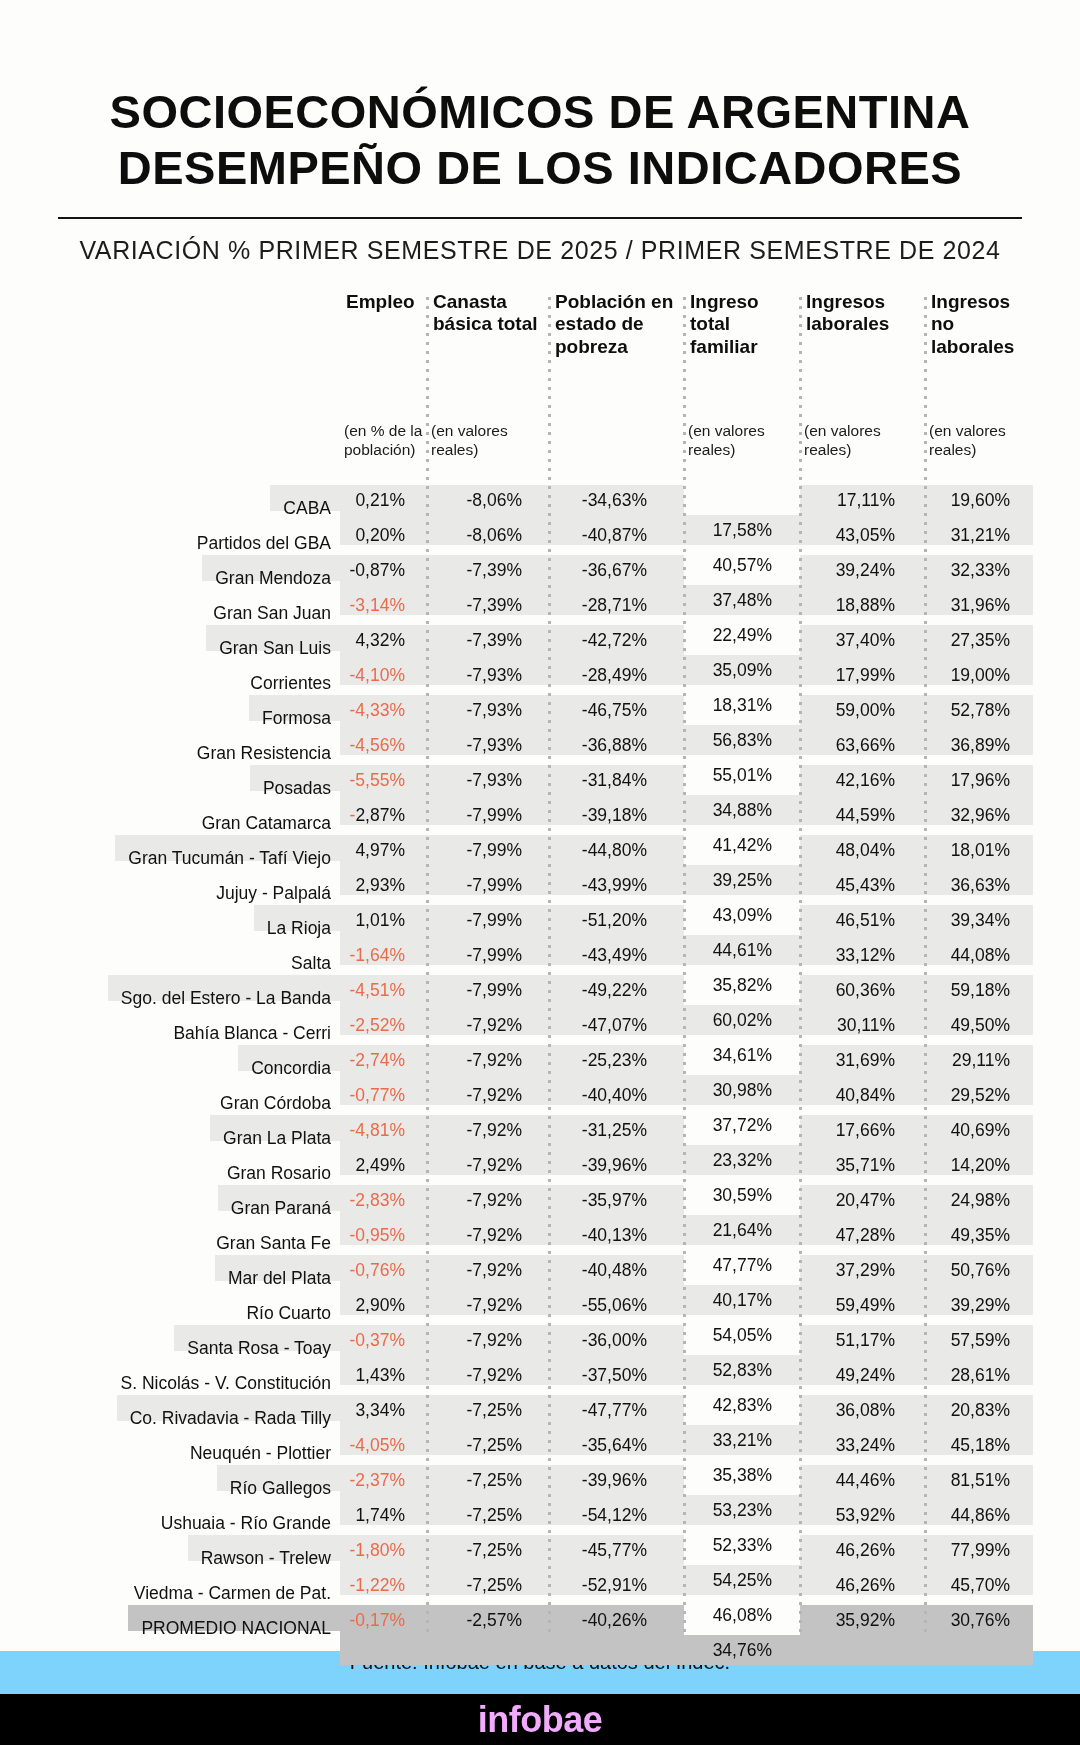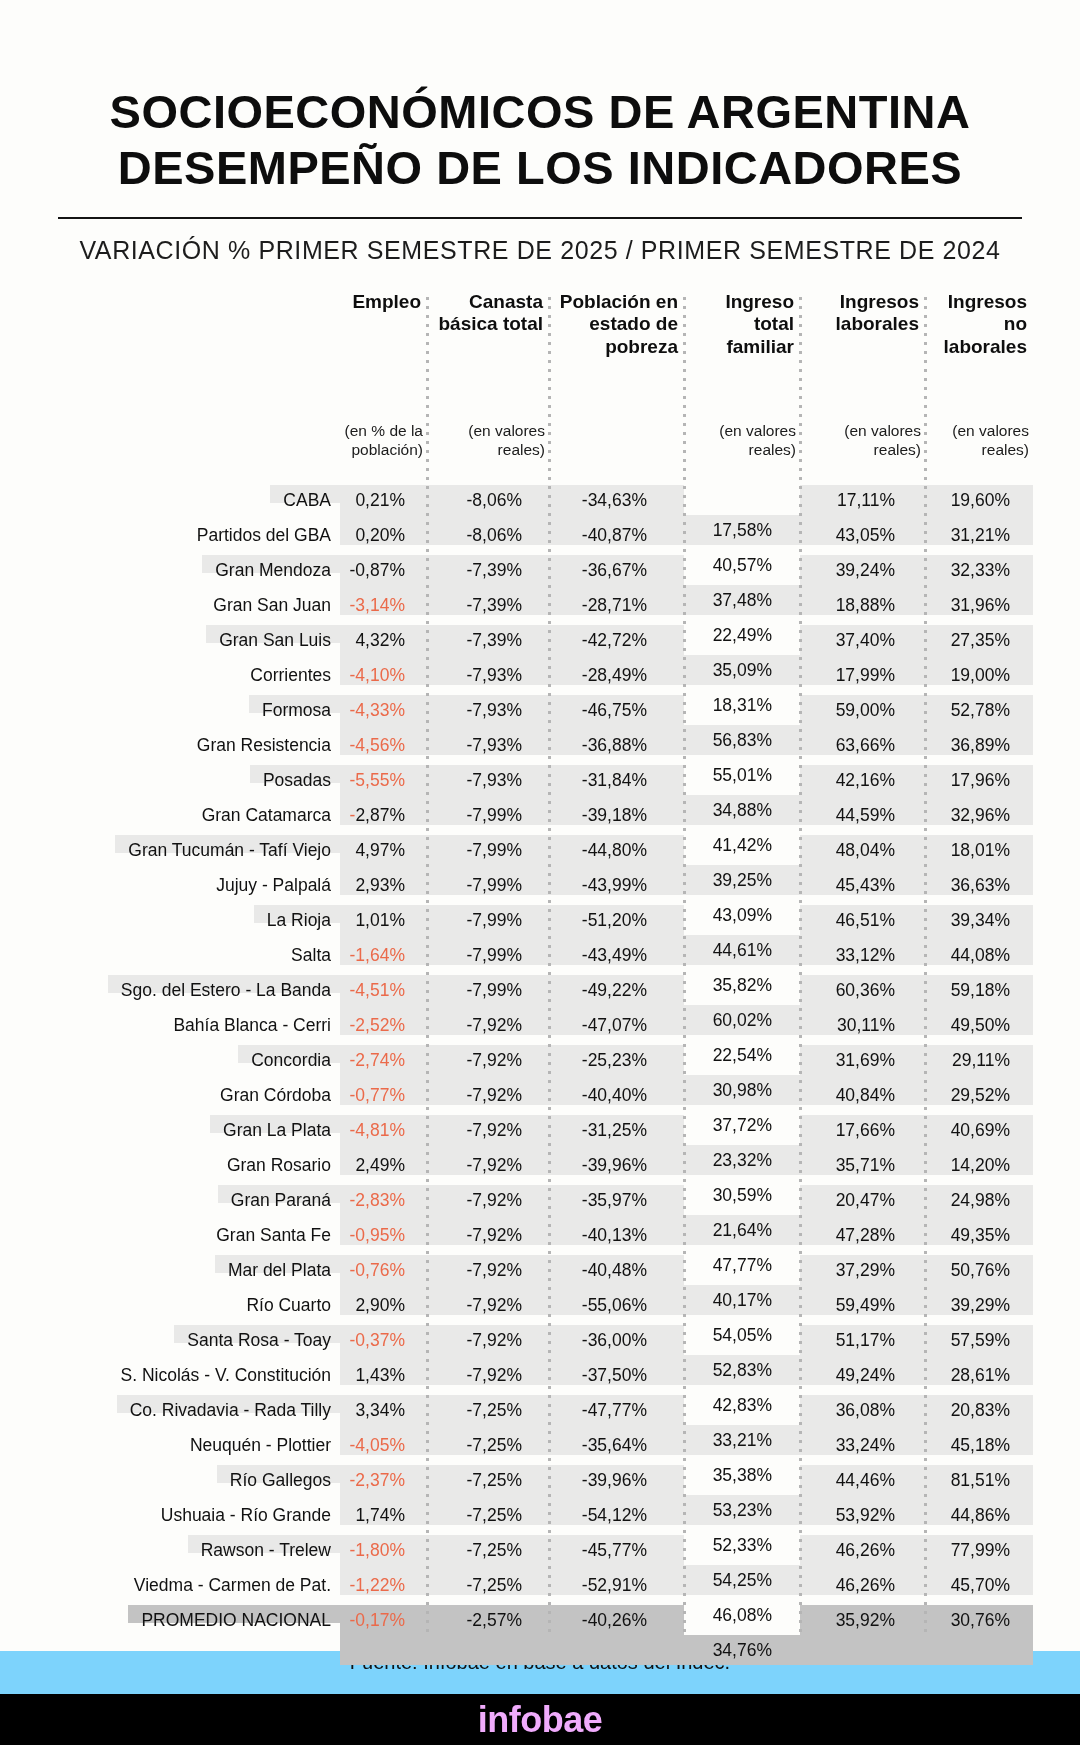--- a/index.html
+++ b/index.html
@@ -16,28 +16,28 @@
   .divider { border-top:2px solid #141414; margin:20px 58px 0 58px; }
   .subtitle { margin-top:17px; font-size:25px; font-weight:400; letter-spacing:.6px; color:#1c1c1c; }
 
   
   .table { position:relative; width:1033px; margin-top:26px; }
   .thead, .trow {
     display:grid;
     grid-template-columns:340px 87px 122px 135px 116px 125px 108px;
   }
   .thead { margin-bottom:25px; }
-  .th-cell { text-align:right; }
+  .th-cell { text-align:left; }
   .th-main { font-size:19px; font-weight:700; line-height:1.18; min-height:102px; color:#0e0e0e; padding:0 6px; }
   .th-sub  { font-size:15.5px; line-height:1.26; color:#1b1b1b; padding:0 4px;margin-top:28px; }
 
   .trow { height:30px; margin-bottom:5px; position:relative; z-index:1; }
   .trow:last-child { margin-bottom:0; }
   .c-label { text-align:right; font-size:17.5px; white-space:nowrap; }
-  .c-label .band { display:inline-block; height:18px; line-height:30px; padding:0 9px 0 13px; }
+  .c-label .band { display:inline-block; height:26px; line-height:30px; padding:8px 9px 0 13px; }
   .c-val { text-align:right; font-size:17.5px; line-height:30px; white-space:nowrap; }
   .c1 { padding-right:22px; } .c2 { padding-right:27px; } .c3 { padding-right:37px; }
   .c4 { padding-right:28px;margin-top:30px; } .c5 { padding-right:30px; } .c6 { padding-right:23px; }
   .banded .band, .banded .c-val { background:#e9e9e8; }
   .total  .band, .total  .c-val { background:#c3c3c3; }
   .accent { color:#eb6a4a; }
 
   .dotline {
     position:absolute; top:6px; bottom:0; width:3px; z-index:2;
     background-image:repeating-linear-gradient(to bottom,#b5b5b5 0 3px,transparent 3px 9px);
@@ -230,21 +230,21 @@
         <div class="c-val c3">-49,22%</div>
         <div class="c-val c4">60,02%</div>
         <div class="c-val c5">60,36%</div>
         <div class="c-val c6">59,18%</div>
       </div>
       <div class="trow">
         <div class="c-label"><span class="band">Bahía Blanca - Cerri</span></div>
         <div class="c-val c1 accent">-2,52%</div>
         <div class="c-val c2">-7,92%</div>
         <div class="c-val c3">-47,07%</div>
-        <div class="c-val c4">22,54%</div>
+        <div class="c-val c4">34,61%</div>
         <div class="c-val c5">30,11%</div>
         <div class="c-val c6">49,50%</div>
       </div>
       <div class="trow banded">
         <div class="c-label"><span class="band">Concordia</span></div>
         <div class="c-val c1 accent">-2,74%</div>
         <div class="c-val c2">-7,92%</div>
         <div class="c-val c3">-25,23%</div>
         <div class="c-val c4">30,98%</div>
         <div class="c-val c5">31,69%</div>

